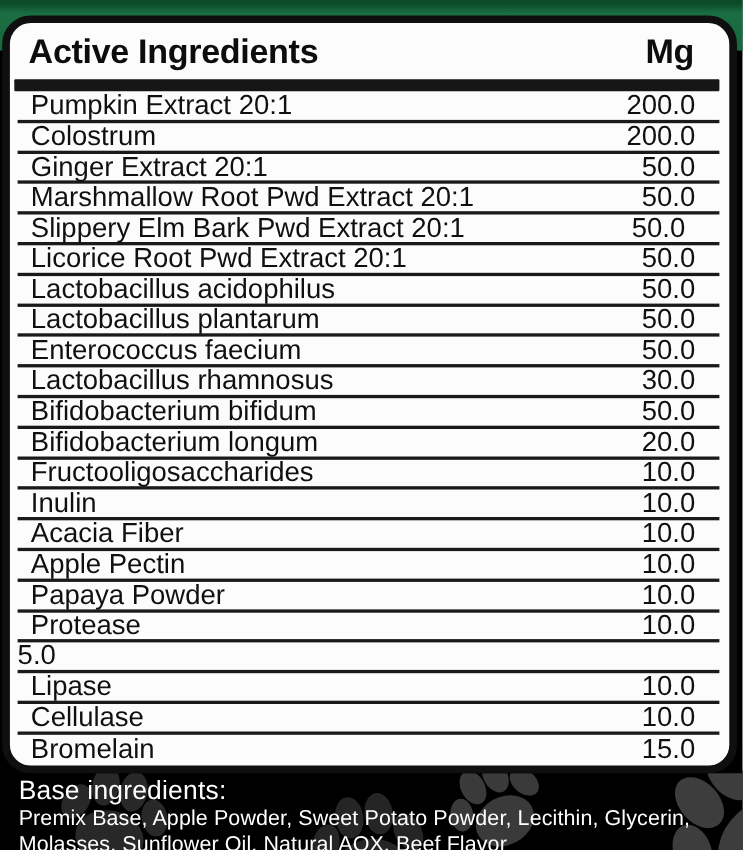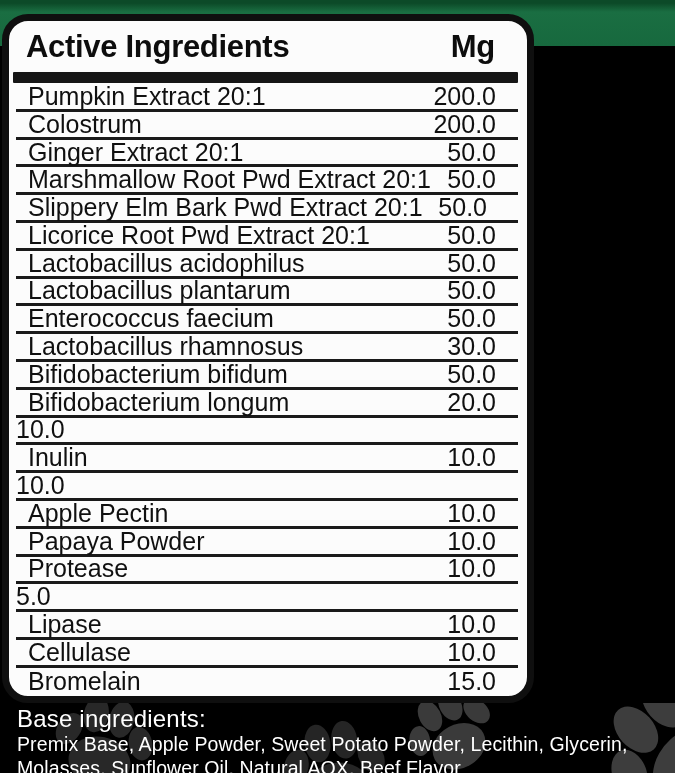--- a/index.html
+++ b/index.html
@@ -20,21 +20,21 @@
   }
   .paw-layer{position:absolute;top:3px;left:0;width:675px;height:70px;z-index:0;}
   .base-text{position:relative;z-index:2;color:#fff;}
   .base-heading{
     font-size:24px;line-height:26px;margin:6px 0 1px 17px;font-weight:400;
     letter-spacing:.2px;
   }
   .base-line{font-size:19.5px;line-height:23.5px;margin-left:17px;letter-spacing:.1px;}
   
   .card{
-    position:absolute;left:2px;top:14px;width:532px;height:689px;z-index:2;
+    position:absolute;left:2px;top:14px;width:668px;height:689px;z-index:2;
     box-sizing:border-box;background:#fcfcfc;border:7px solid #0f0f0f;
     border-radius:26px;
   }
   .card-header{
     display:flex;justify-content:space-between;align-items:baseline;
     padding:8px 32px 0 17px;
   }
   .card-title,.unit-header{
     font-size:31px;font-weight:700;color:#0d0d0d;line-height:36px;
     letter-spacing:-.3px;
@@ -130,27 +130,29 @@
       </div>
     <div class="row">
         <span class="ing">Bifidobacterium bifidum</span>
         <span class="mg">50.0</span>
       </div>
     <div class="row">
         <span class="ing">Bifidobacterium longum</span>
         <span class="mg">20.0</span>
       </div>
     <div class="row">
+        <span class="ing">Fructooligosaccharides</span>
         <span class="mg">10.0</span>
       </div>
     <div class="row">
         <span class="ing">Inulin</span>
         <span class="mg">10.0</span>
       </div>
     <div class="row">
+        <span class="ing">Acacia Fiber</span>
         <span class="mg">10.0</span>
       </div>
     <div class="row">
         <span class="ing">Apple Pectin</span>
         <span class="mg">10.0</span>
       </div>
     <div class="row">
         <span class="ing">Papaya Powder</span>
         <span class="mg">10.0</span>
       </div>

